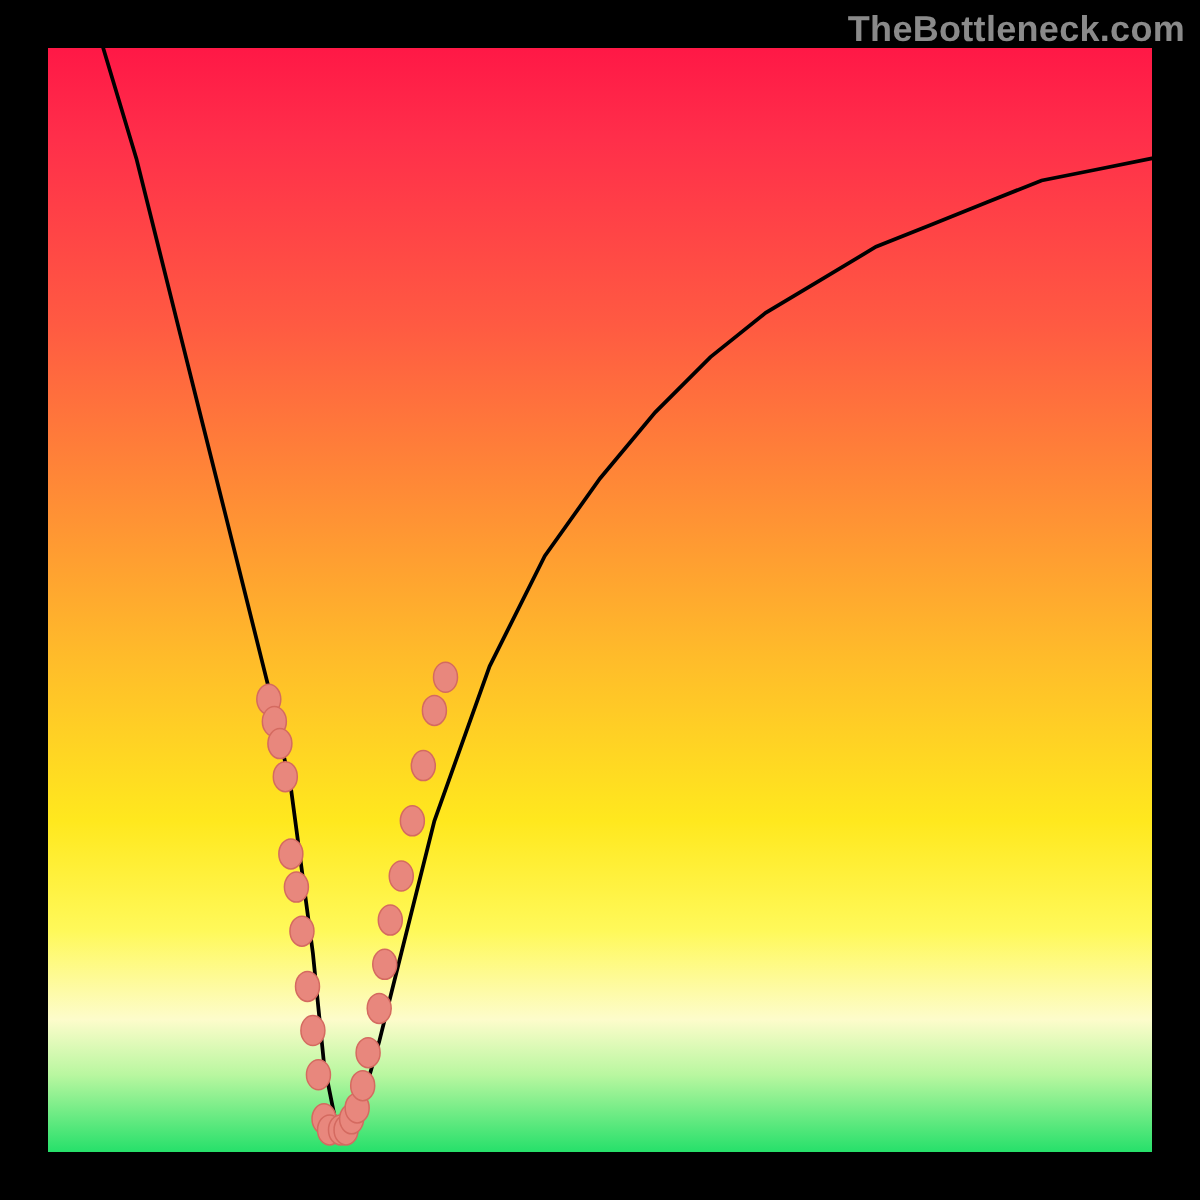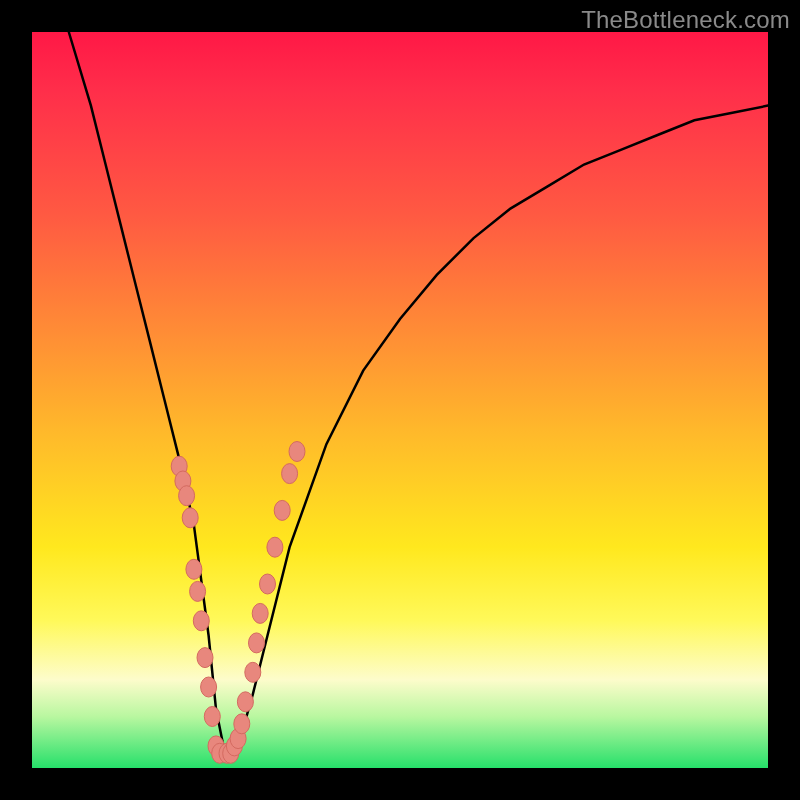--- a/index.html
+++ b/index.html
@@ -39,21 +39,21 @@
       #b9f7a0 93%,
       #26e06a 100%
     );
   }
   .watermark {
     position: absolute;
     top: 6px;
     right: 10px;
     color: #8a8a8a;
     font-size: 24px;
-    font-weight: 400;
+    font-weight: 700;
     letter-spacing: 0.2px;
     z-index: 10;
     user-select: none;
     margin-left: 32px;
   }
   svg.curve {
     position: absolute;
     left: 0;
     top: 0;
     width: 736px;

